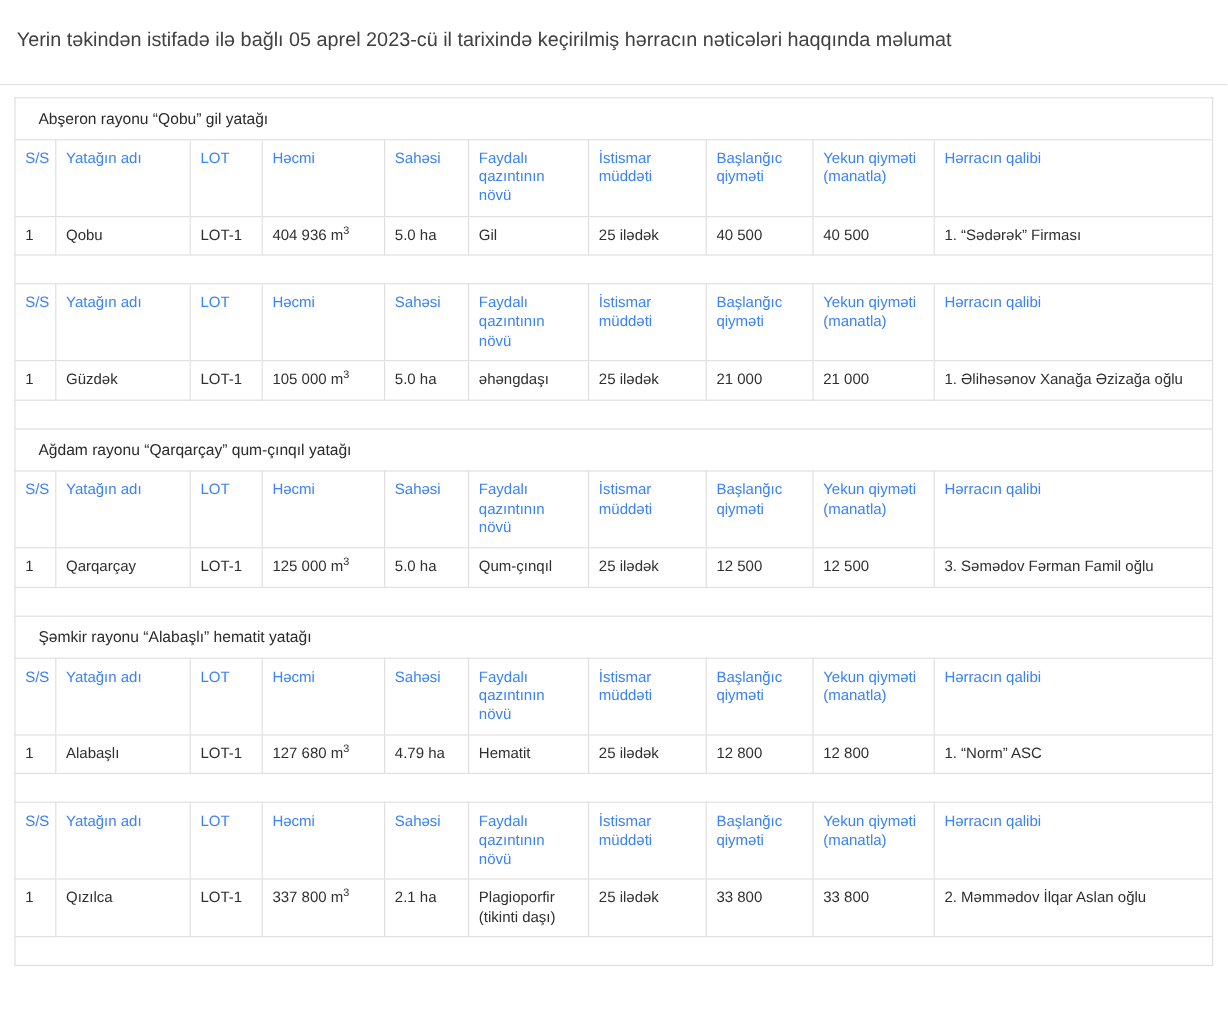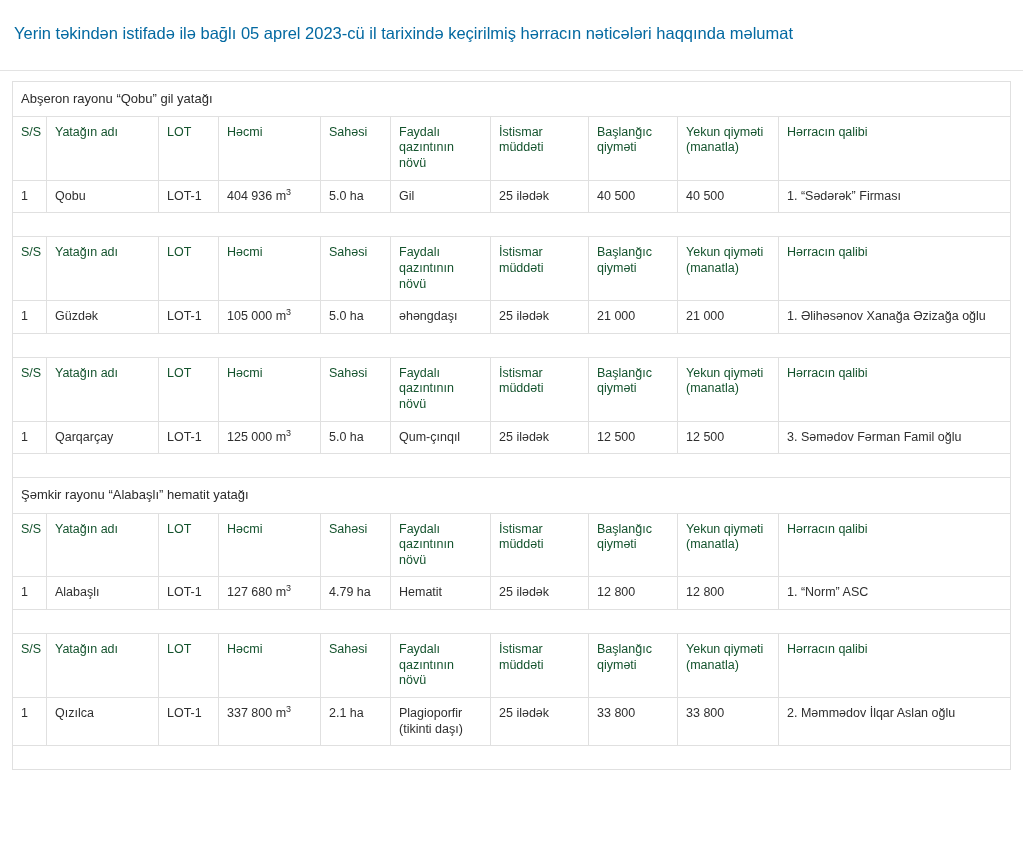--- a/index.html
+++ b/index.html
@@ -13,21 +13,21 @@
     font-family: "Liberation Sans", sans-serif;
     color: #222222;
     font-size: 13px;
   }
   .page {
     width: 1023px;
     box-sizing: border-box;
   }
   .page-title {
     font-size: 16.5px;
-    color: #0369a1;
+    color: #404040;
     padding: 12px 14px 14px 14px;
     line-height: 1.3;
     font-weight: normal;
   }
   .title-rule {
     border-top: 1px solid #e3e3e3;
     margin: 0 0 10px 0;
   }
   .content {
     padding: 0 12px 6px 12px;
@@ -45,27 +45,27 @@
     font-size: 12.5px;
     color: #2f2f2f;
     line-height: 1.25;
     background: #ffffff;
   }
   tr.section-row td {
     border-left: 1px solid #e0e0e0;
     border-right: 1px solid #e0e0e0;
     border-top: 1px solid #e0e0e0;
     border-bottom: 1px solid #e0e0e0;
-    padding: 9px 8px 9px 8px;
+    padding: 9px 8px 9px 19px;
     font-size: 13px;
     color: #2b2b2b;
   }
   tr.header-row td {
     height: 46px;
-    color: #14532d;
+    color: #3b82f6;
   }
   .wrapline { display: block; }
   sup {
     font-size: 9px;
     vertical-align: super;
     line-height: 0;
   }
   
   col.c0 { width: 34px; }
   col.c1 { width: 112px; }
@@ -175,20 +175,23 @@
             <td>5.0 ha</td>
             <td>əhəngdaşı</td>
             <td>25 ilədək</td>
             <td>21 000</td>
             <td>21 000</td>
             <td>1. Əlihəsənov Xanağa Əzizağa oğlu</td>
           </tr>
           <tr class="spacer">
             <td colspan="10"></td>
           </tr>
+          <tr class="section-row">
+            <td colspan="10">Ağdam rayonu “Qarqarçay” qum-çınqıl yatağı</td>
+          </tr>
           <tr class="header-row">
             <td>S/S</td>
             <td>Yatağın adı</td>
             <td>LOT</td>
             <td>Həcmi</td>
             <td>Sahəsi</td>
             <td>
               <span class="wrapline">Faydalı</span>
               <span class="wrapline">qazıntının  növü</span>
             </td>

